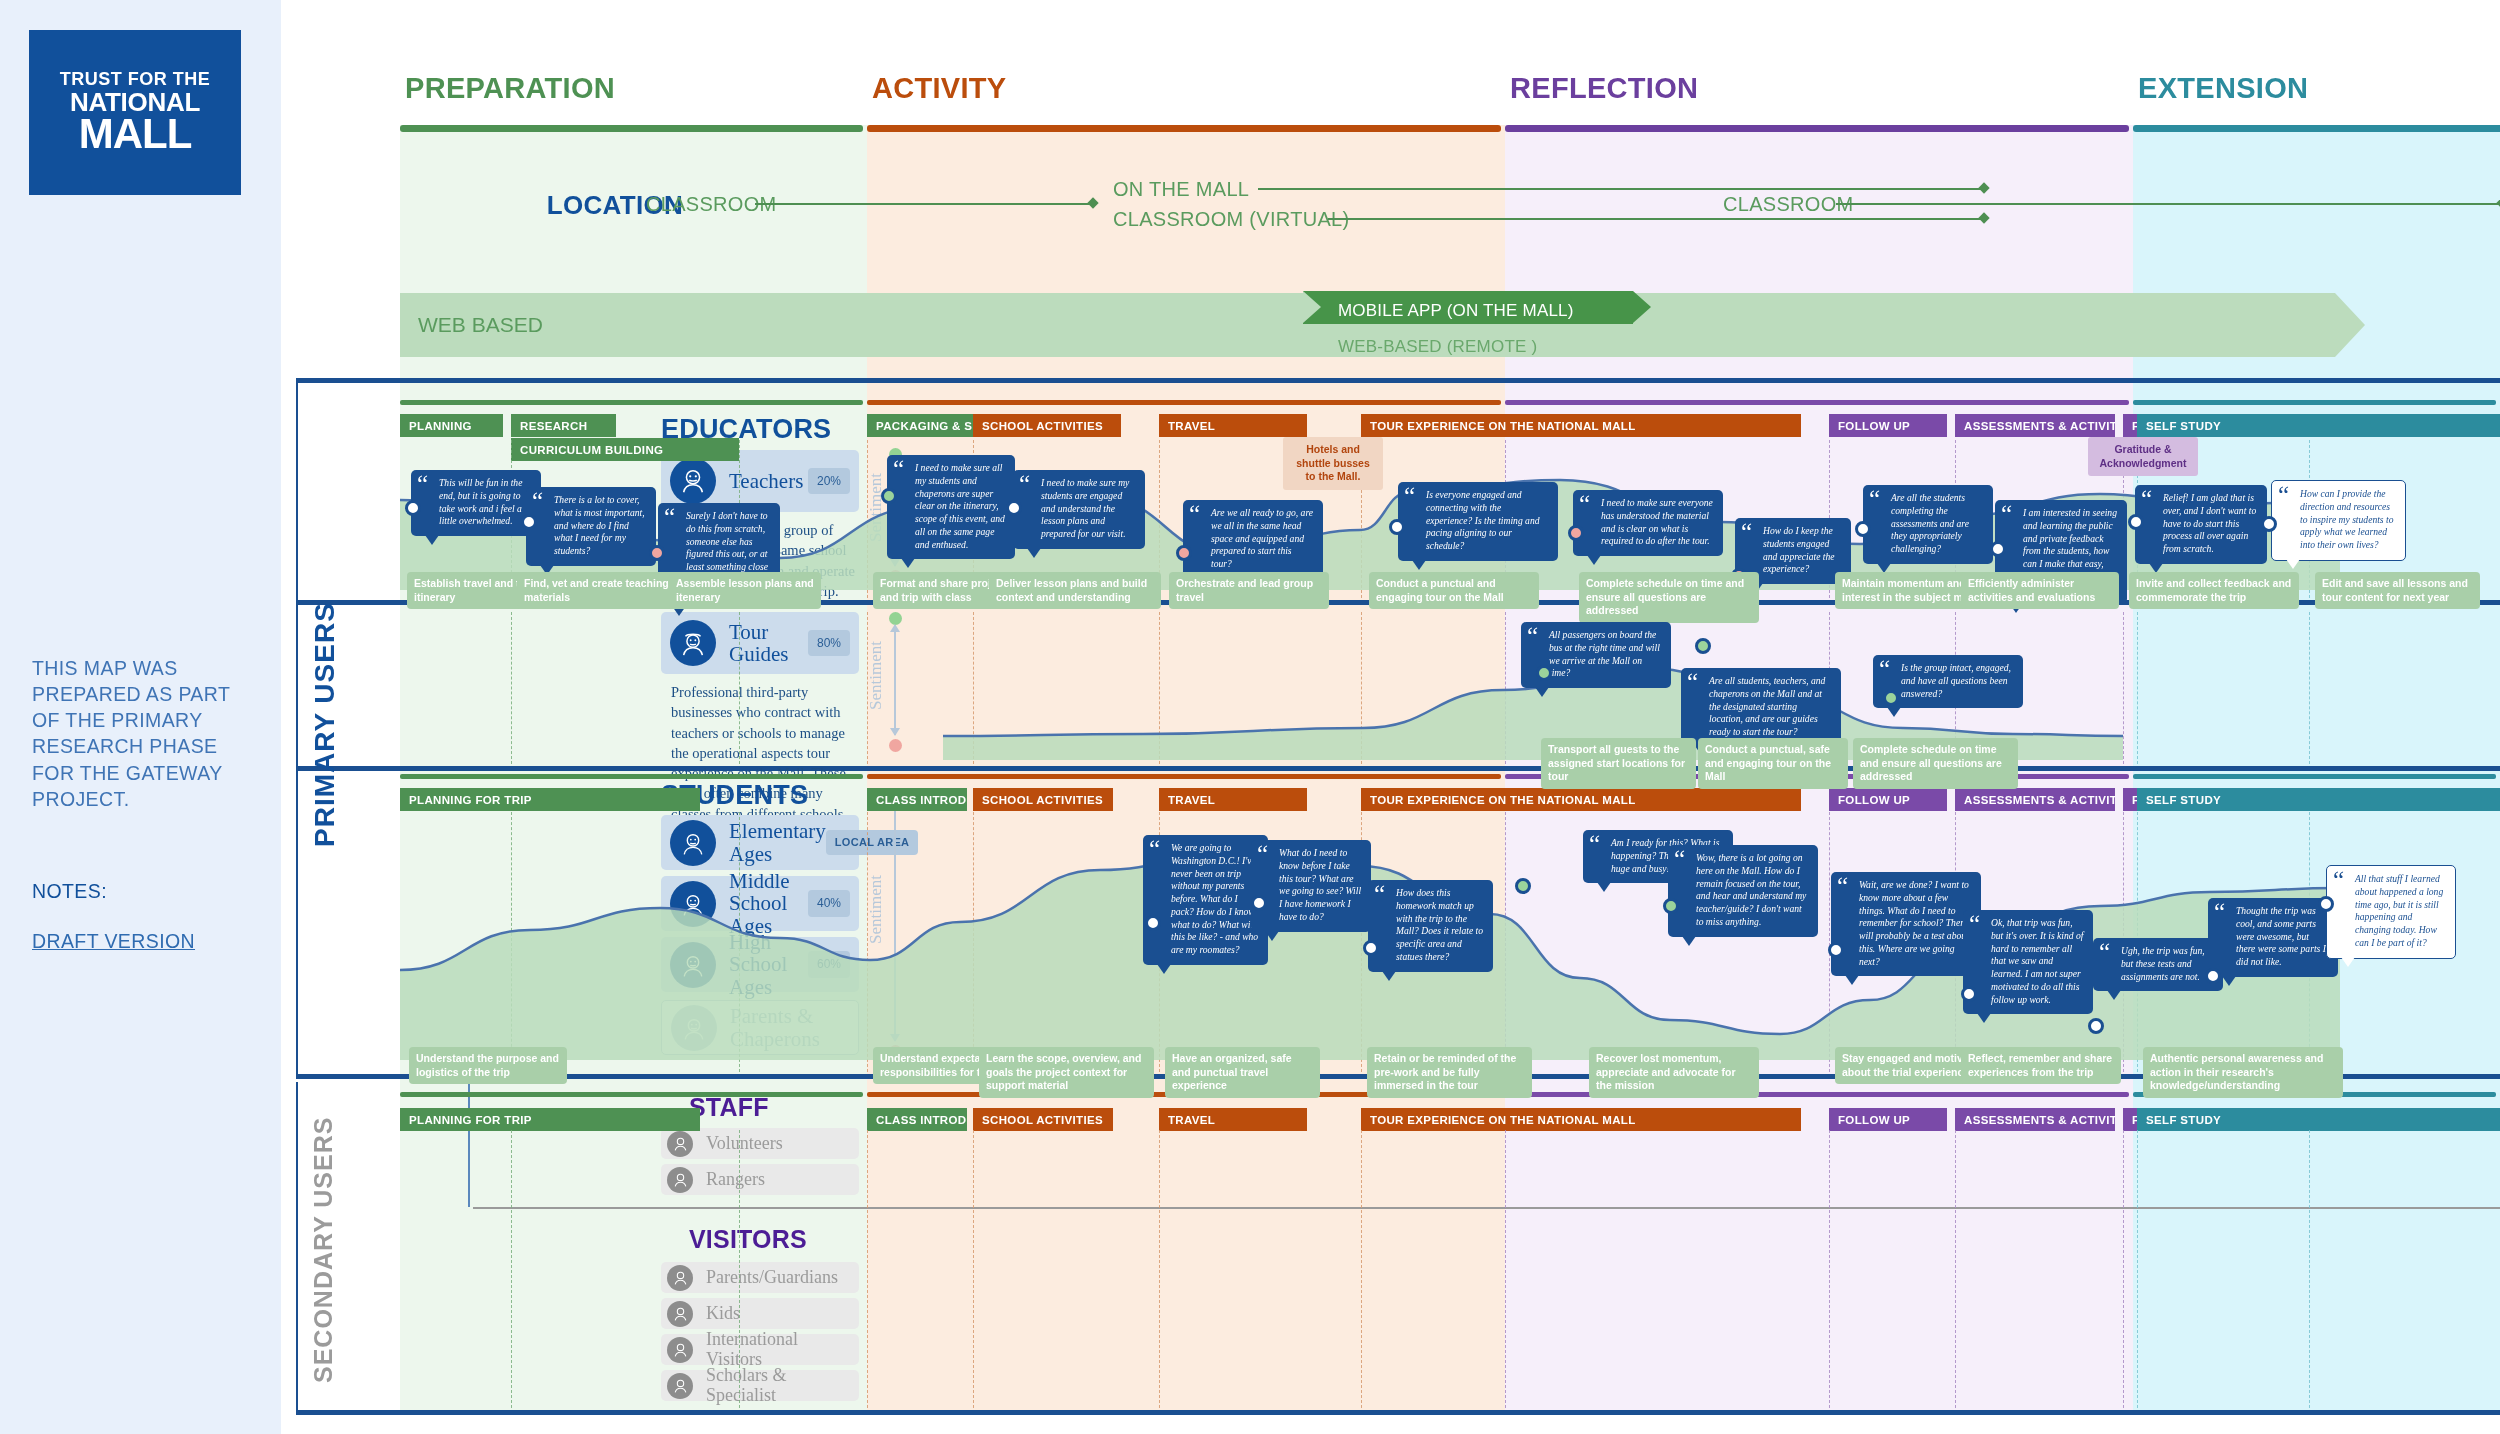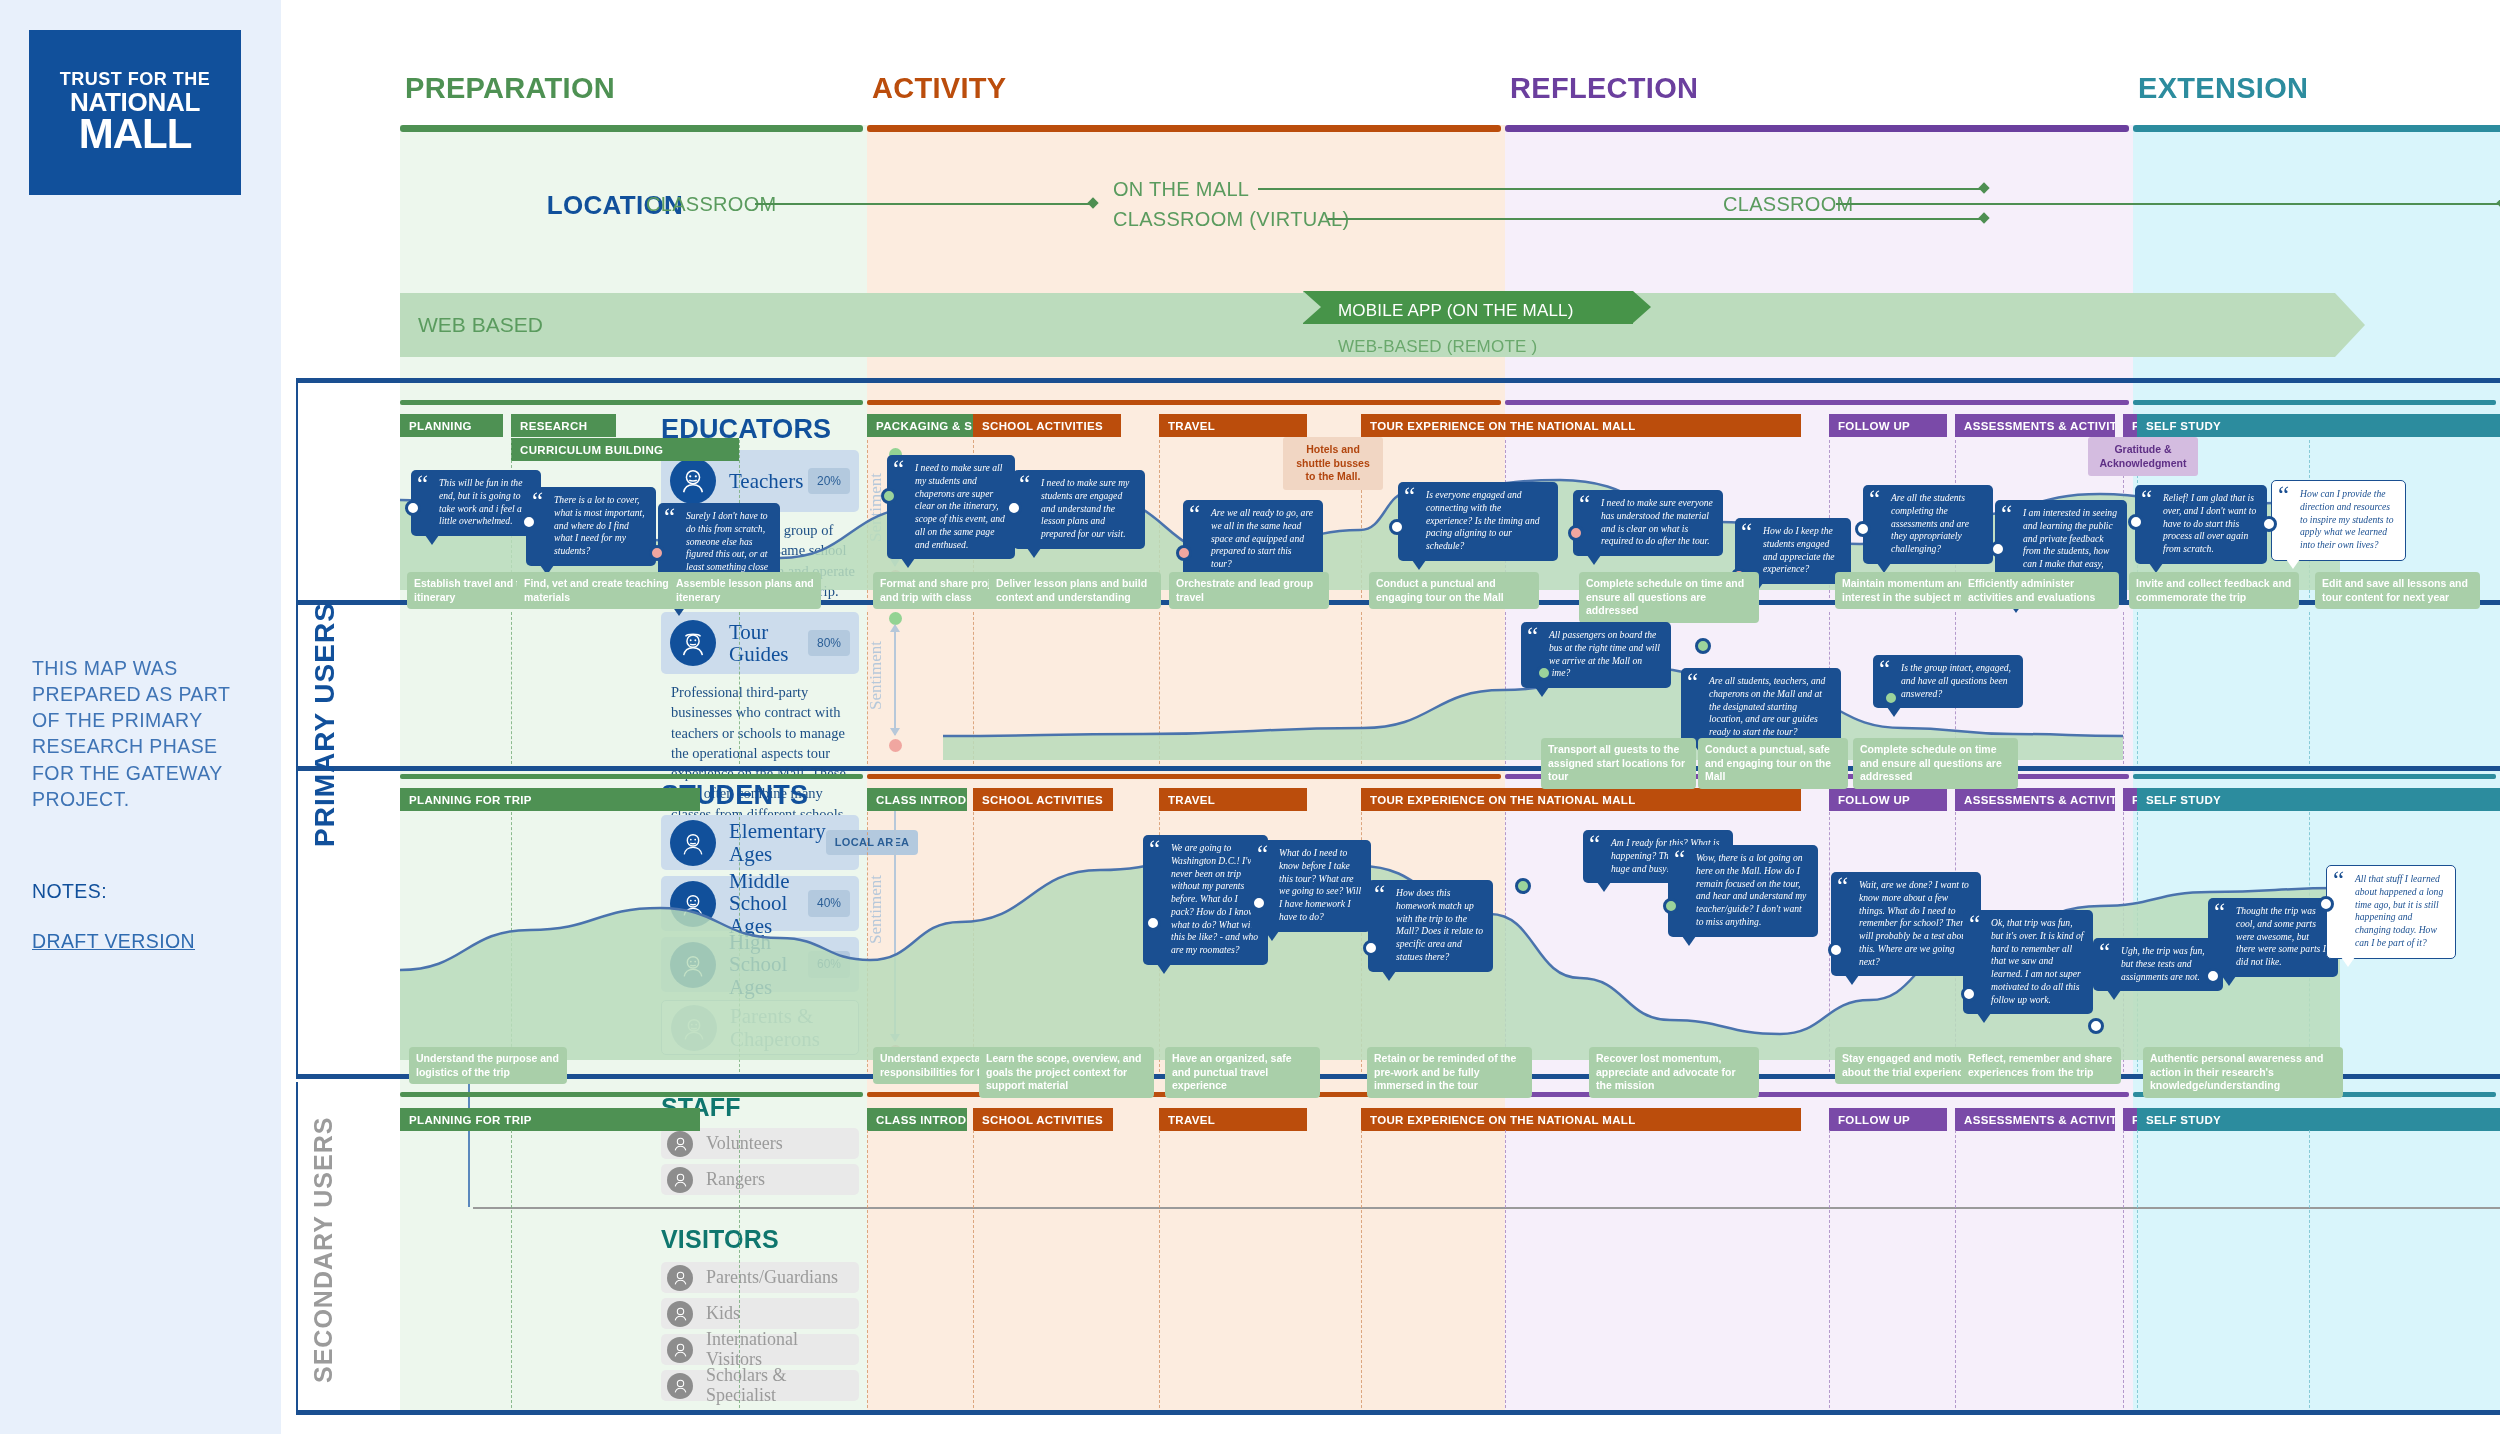--- a/index.html
+++ b/index.html
@@ -110,21 +110,21 @@
   .side-vert {
     position: absolute; font-size: 28px; font-weight: bold;
     writing-mode: vertical-rl; transform: rotate(180deg);
     letter-spacing: 1px; text-align: center;
   }
   
   .group-title {
     position: absolute; font-size: 27px; font-weight: bold; color: #11509b;
     letter-spacing: .2px;
   }
-  .group-title.muted { color: #0f766e; }
+  .group-title.muted { color: #4c1d95; margin-left: 28px; }
   .persona-card {
     position: absolute; background: #ccdcec; border-radius: 5px;
     display: flex; align-items: center; padding: 0 9px;
   }
   .persona-card.light { background: #ffffff; border: 1.5px solid #b8c9dc; }
   .persona-card.grey { background: #e9e9e9; }
   .pavatar {
     width: 46px; height: 46px; border-radius: 50%; background: #11509b;
     flex: none; display: flex; align-items: center; justify-content: center;
     color: #fff;

